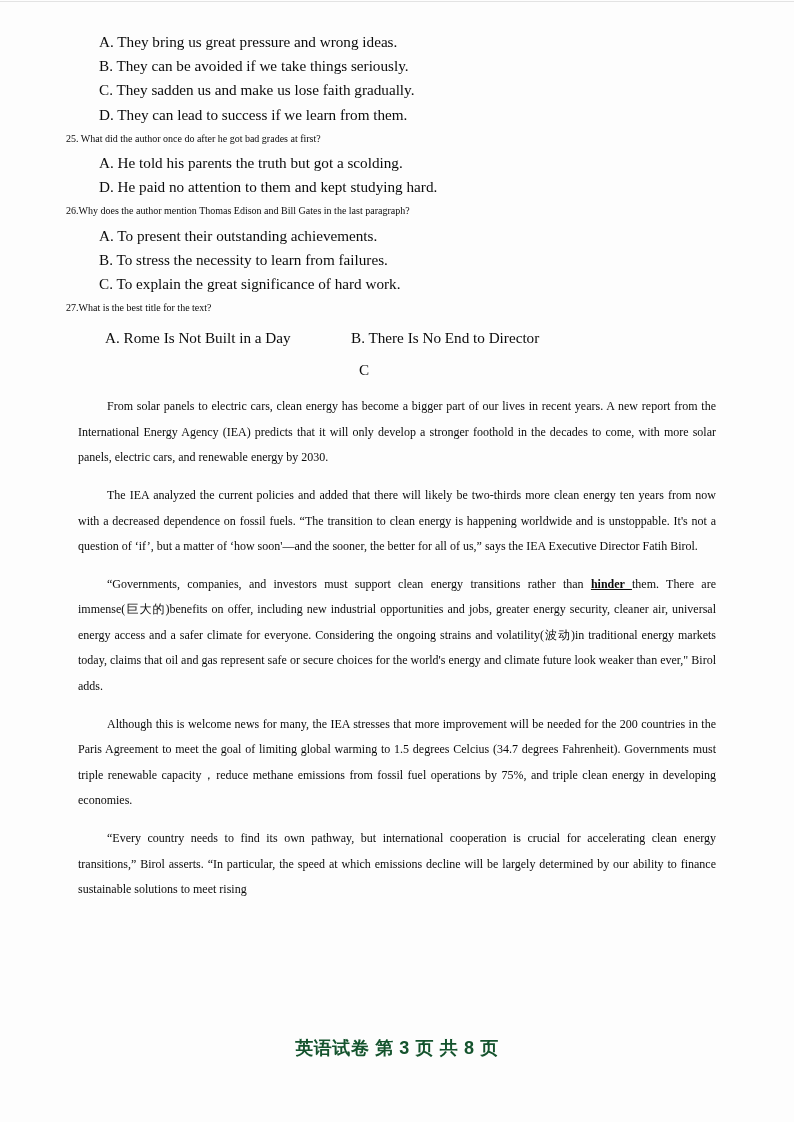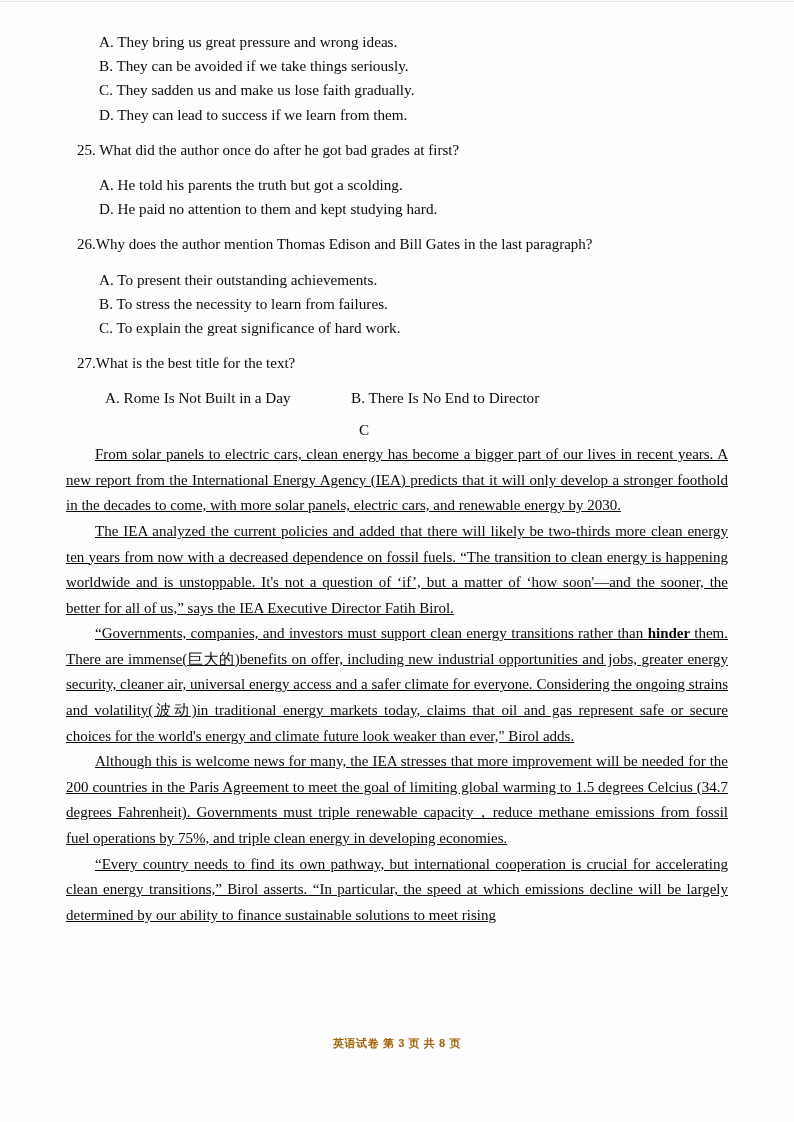--- a/index.html
+++ b/index.html
@@ -34,23 +34,23 @@
 
   .content {
     position: absolute;
     left: 66px;
     top: 30px;
     width: 662px;
   }
 
   
   .question-line {
-    font-size: 15px;
+    font-size: 10px;
     line-height: 24.2px;
-    margin: 11px;
+    margin: 0;
     white-space: pre;
   }
 
   .option-line {
     font-size: 15.2px;
     line-height: 24.2px;
     margin: 0;
     padding-left: 33px;
     white-space: pre;
   }
@@ -78,47 +78,46 @@
   
   .passage-label {
     font-size: 15.2px;
     line-height: 25.5px;
     margin: 0;
     text-align: center;
     padding-right: 66px;
   }
 
   .para {
-    font-size: 15px;
+    font-size: 12px;
     line-height: 25.6px;
-    margin: 0;
+    margin: 12px;
     text-align: justify;
     text-justify: inter-word;
     text-indent: 29px;
     hyphens: none;
-    text-decoration: underline;
   }
 
   .term {
     font-weight: bold;
     text-decoration: underline;
   }
 
   
   .footer {
     position: absolute;
     left: 0;
     top: 1036px;
     width: 794px;
     text-align: center;
     font-family: "Liberation Sans", "DejaVu Sans", sans-serif;
     font-weight: bold;
-    font-size: 11px;
+    font-size: 18px;
     letter-spacing: 0.6px;
-    color: #a16207;
+    color: #14532d;
   }
 </style>
 </head>
 <body>
 
 <div class="page">
 
   <div class="top-edge"></div>
 
   <div class="content">

